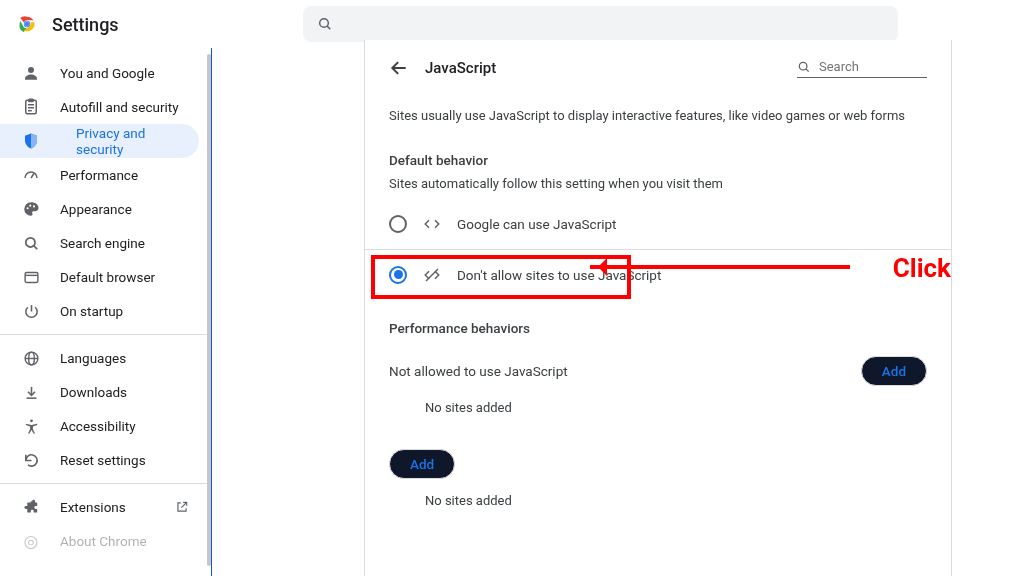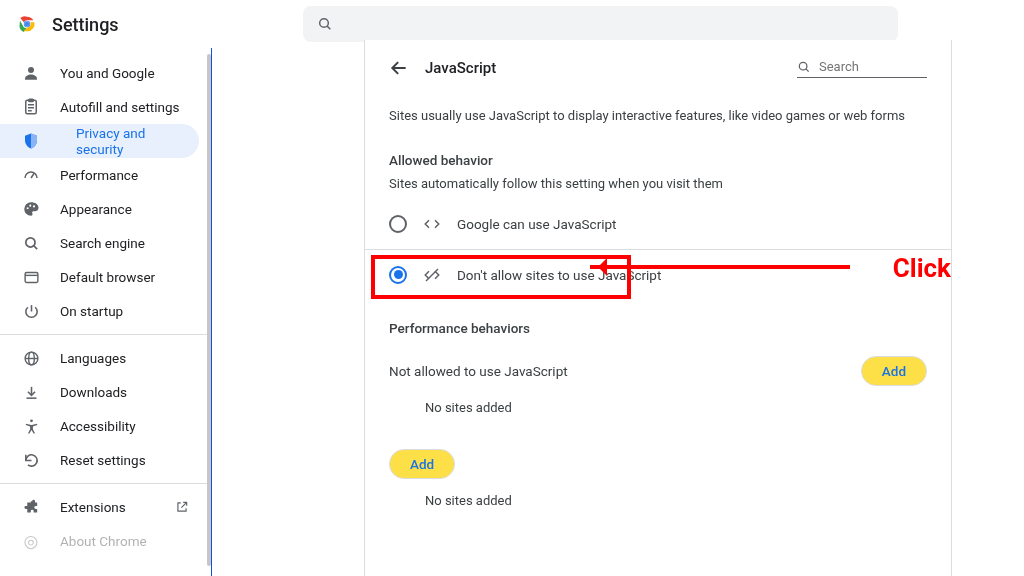--- a/index.html
+++ b/index.html
@@ -46,21 +46,21 @@
   .opt{display:flex;align-items:center;gap:16px;padding:10px 0;position:relative;}
   .radio{width:18px;height:18px;border:2px solid var(--grey-600);border-radius:50%;display:flex;align-items:center;justify-content:center;flex:none;}
   .radio.checked{border-color:var(--blue-600);}
   .radio.checked::after{content:"";width:9px;height:9px;background:var(--blue-600);border-radius:50%;}
   .opt-ic{width:18px;height:18px;display:flex;align-items:center;justify-content:center;color:var(--grey-600);}
   .opt-label{font-size:13.5px;color:var(--grey-700);}
   .hl{position:absolute;border:4px solid var(--red);left:-18px;top:-1px;width:260px;height:44px;pointer-events:none;}
   .divider{height:1px;background:var(--grey-300);margin:6px -24px;}
   .row{display:flex;align-items:center;justify-content:space-between;margin-top:20px;}
   .row-label{font-size:13.5px;color:var(--grey-700);}
-  .add-btn{border:1px solid var(--grey-300);color:var(--blue-600);background:#fde047;font-size:13.5px;font-weight:500;padding:6px 20px;border-radius:16px;cursor:pointer;}
+  .add-btn{border:1px solid var(--grey-300);color:var(--blue-600);background:#0f172a;font-size:13.5px;font-weight:500;padding:6px 20px;border-radius:16px;cursor:pointer;}
   .empty{font-size:13px;color:var(--grey-700);padding:14px 0 14px 36px;}
   
   .anno-label{position:absolute;right:73px;top:253px;color:var(--red);font-size:26px;font-weight:700;}
   .anno-arrow{position:absolute;top:265px;left:590px;width:260px;height:4px;background:var(--red);}
   .anno-arrow::before{content:"";position:absolute;left:-1px;top:-7px;border:9px solid transparent;border-right-color:var(--red);}
   
   svg{display:block;}
 </style>
 </head>
 <body>
@@ -102,21 +102,21 @@
     <div class="nav-item">
       <span class="ic">
           <svg width="18" height="18" viewBox="0 0 24 24" fill="none" stroke="#5f6368" stroke-width="2">
             <rect x="5" y="3" width="14" height="18" rx="2"></rect>
             <rect x="9" y="1.5" width="6" height="3" rx="1" fill="#5f6368"></rect>
             <line x1="8" y1="9" x2="16" y2="9"></line>
             <line x1="8" y1="13" x2="16" y2="13"></line>
             <line x1="8" y1="17" x2="13" y2="17"></line>
           </svg>
         </span>
-      <span>Autofill and settings</span>
+      <span>Autofill and security</span>
     </div>
     <div class="nav-item active">
       <span class="ic">
           <svg width="18" height="18" viewBox="0 0 24 24" fill="#1a73e8">
             <path d="M12 2l8 3v6c0 5-3.4 9.5-8 11-4.6-1.5-8-6-8-11V5z"></path>
             <path d="M12 2v20c4.6-1.5 8-6 8-11V5z" fill="#8ab4f8"></path>
           </svg>
         </span>
       <span>Privacy and security</span>
     </div>
@@ -250,21 +250,21 @@
               <circle cx="10.5" cy="10.5" r="6.5"></circle>
               <line x1="20" y1="20" x2="15.2" y2="15.2"></line>
             </svg>
           </span>
         <input placeholder="Search" style="">
       </div>
     </div>
 
     <div class="desc">Sites usually use JavaScript to display interactive features, like video games or web forms</div>
 
-    <div class="sec-title">Allowed behavior</div>
+    <div class="sec-title">Default behavior</div>
     <div class="sec-sub">Sites automatically follow this setting when you visit them</div>
 
     <div class="options">
       <div class="opt">
         <span class="radio"></span>
         <span class="opt-ic">
             <svg width="18" height="18" viewBox="0 0 24 24" fill="none" stroke="#5f6368" stroke-width="2">
               <polyline points="8 7 3 12 8 17"></polyline>
               <polyline points="16 7 21 12 16 17"></polyline>
             </svg>

